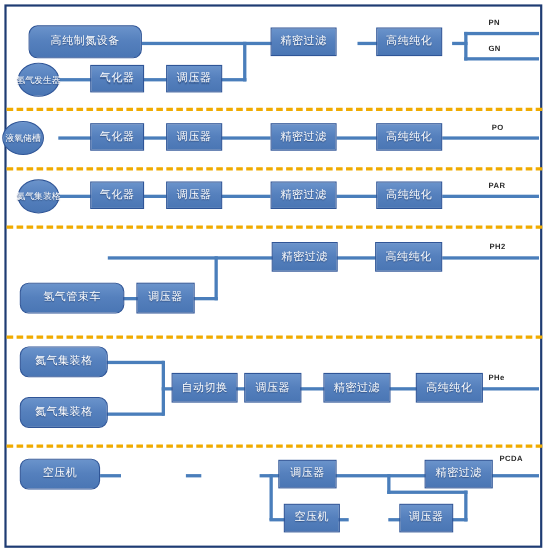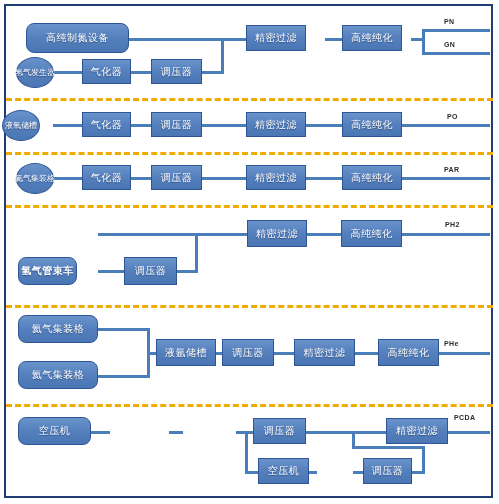--- a/index.html
+++ b/index.html
@@ -173,21 +173,21 @@
 
   <div class="tag" style="left:444px;top:166px;">PAR</div>
 
   <div class="ln h" style="left:98px;top:233px;width:150px;"></div>
   <div class="ln h" style="left:98px;top:270px;width:28px;"></div>
   <div class="ln h" style="left:176px;top:270px;width:22px;"></div>
   <div class="ln v" style="left:195px;top:233px;height:40px;"></div>
   <div class="ln h" style="left:306px;top:233px;width:36px;"></div>
   <div class="ln h" style="left:402px;top:233px;width:88px;"></div>
 
-  <div class="node round" style="left:18px;top:257px;width:59px;height:28px;font-weight:bold;">
+  <div class="node round" style="left:18px;top:257px;width:95px;height:28px;">
     <span>氢气管束车</span>
   </div>
   <div class="node" style="left:124px;top:257px;width:53px;height:28px;">
     <span>调压器</span>
   </div>
   <div class="node" style="left:247px;top:220px;width:60px;height:27px;">
     <span>精密过滤</span>
   </div>
   <div class="node" style="left:341px;top:220px;width:61px;height:27px;">
     <span>高纯纯化</span>
@@ -204,21 +204,21 @@
   <div class="ln h" style="left:354px;top:352px;width:25px;"></div>
   <div class="ln h" style="left:438px;top:352px;width:52px;"></div>
 
   <div class="node round" style="left:18px;top:315px;width:80px;height:28px;">
     <span>氦气集装格</span>
   </div>
   <div class="node round" style="left:18px;top:361px;width:80px;height:28px;">
     <span>氦气集装格</span>
   </div>
   <div class="node" style="left:156px;top:339px;width:60px;height:27px;">
-    <span>液氩储槽</span>
+    <span>自动切换</span>
   </div>
   <div class="node" style="left:222px;top:339px;width:52px;height:27px;">
     <span>调压器</span>
   </div>
   <div class="node" style="left:294px;top:339px;width:61px;height:27px;">
     <span>精密过滤</span>
   </div>
   <div class="node" style="left:378px;top:339px;width:61px;height:27px;">
     <span>高纯纯化</span>
   </div>

